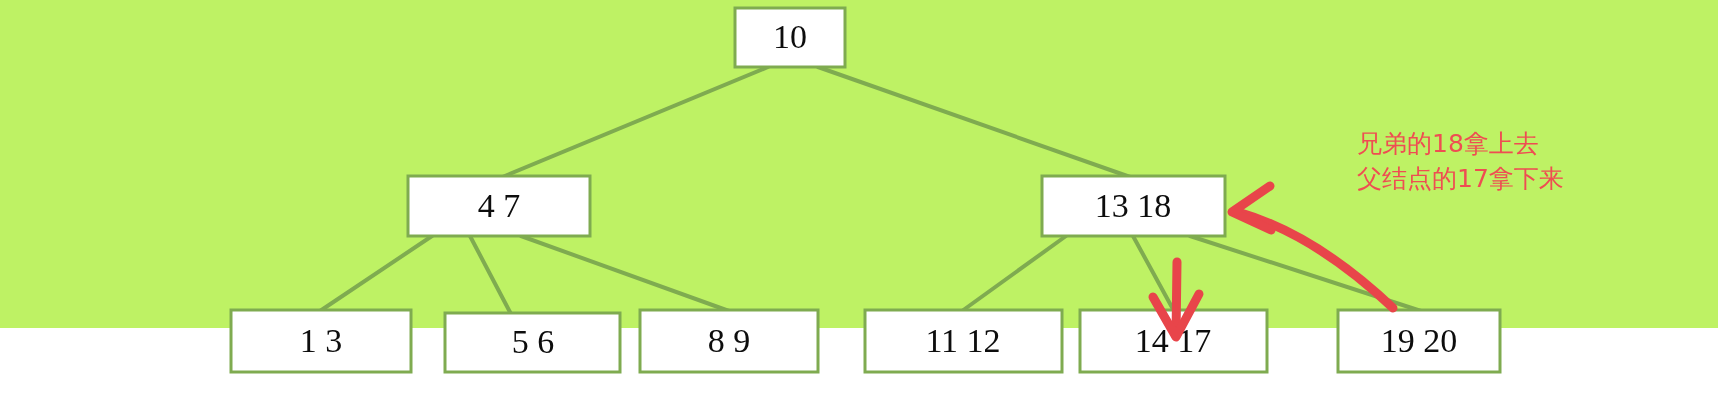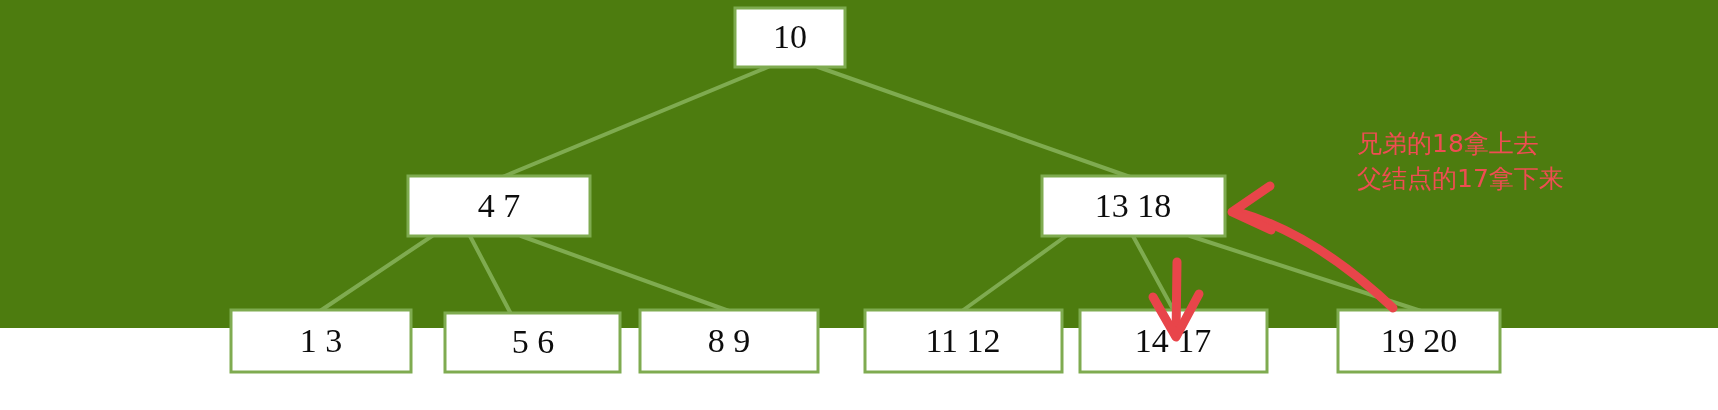--- a/index.html
+++ b/index.html
@@ -10,21 +10,21 @@
   body {
     width: 1718px;
     height: 410px;
     font-family: "Liberation Sans", sans-serif;
     overflow: hidden;
   }
   #diagram-root {
     position: relative;
     width: 1718px;
     height: 328px;
-    background: #4d7c0f;
+    background: #bef264;
   }
   svg.btree-canvas {
     display: block;
     width: 1718px;
     height: 410px;
   }
   .node-box {
     fill: #ffffff;
     stroke: #7fab50;
     stroke-width: 3;

